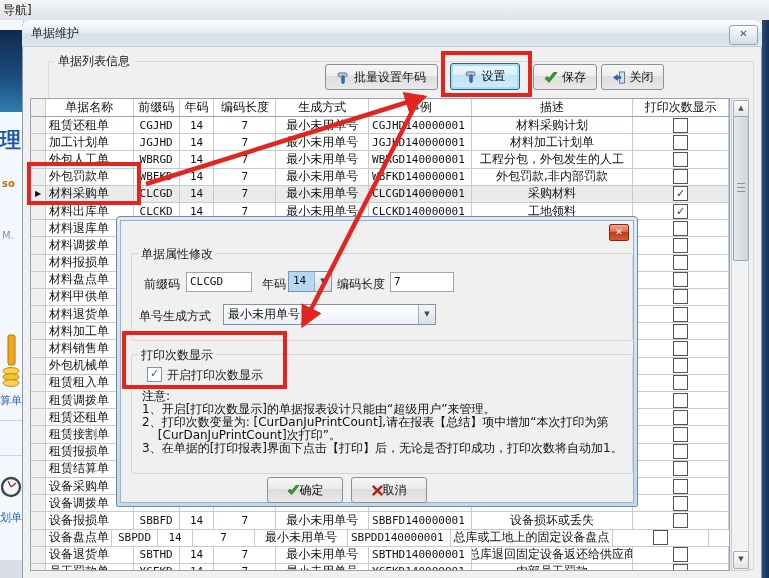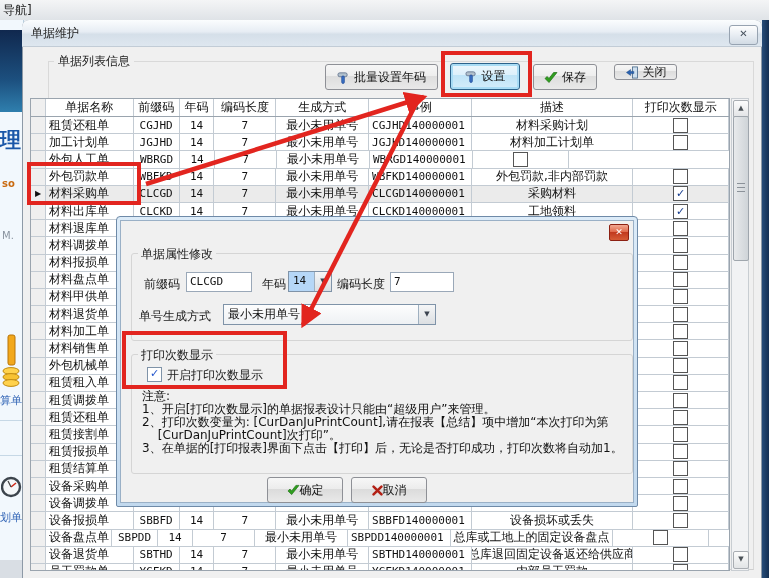--- a/index.html
+++ b/index.html
@@ -26,21 +26,21 @@
 
   
   .grp-line{left:48px;top:61px;width:706px;height:509px;border:1px solid #d9d9d9;border-bottom:1px solid #cfcfcf;box-sizing:border-box;}
   .grp-label{left:54px;top:53px;background:#f0f0f0;padding:0 4px;color:#1c1c1c;}
 
   
   .btn{display:flex;align-items:center;justify-content:center;gap:4px;background:linear-gradient(#f6f6f6,#eeeeee 45%,#dddddd 46%,#e9e9e9);border:1px solid #8e9096;border-radius:3px;box-sizing:border-box;color:#111;}
   .btn-batch{left:325px;top:64px;width:113px;height:26px;}
   .btn-set{left:450px;top:63px;width:70px;height:27px;border:1px solid #2c628b;box-shadow:inset 0 0 0 2px #a9dcf5;background:linear-gradient(#eef7fd,#dcf0fb 45%,#bfe4f7 46%,#d4ecfa);}
   .btn-save{left:533px;top:64px;width:64px;height:26px;}
-  .btn-close{left:614px;top:64px;width:63px;height:16px;}
+  .btn-close{left:601px;top:64px;width:63px;height:26px;}
 
   
   .table{left:30px;top:98px;width:700px;height:473px;background:#fff;border:1px solid #9aa4ae;box-sizing:border-box;overflow:hidden;z-index:2;}
   .trow{display:flex;height:17.2px;box-sizing:border-box;border-bottom:1px solid #c3cbd3;background:#fff;}
   .trow.sel{background:#ebebeb;}
   .thead{height:18px;border-bottom:1px solid #9aa4ae;background:#fff;}
   .tc{box-sizing:border-box;border-right:1px solid #c3cbd3;overflow:hidden;white-space:nowrap;display:flex;align-items:center;justify-content:center;font-size:12px;line-height:15px;}
   .tc.left{justify-content:flex-start;padding-left:3px;}
   .tc.code{font-family:"DejaVu Sans Mono","Liberation Mono",monospace;font-size:11px;}
   .gutter{background:#efefef;}
@@ -194,20 +194,21 @@
           </div>
         </div>
         <div class="trow">
           <div class="tc gutter" style="width: 15px;"></div>
           <div class="tc left" style="width: 88px;">外包人工单</div>
           <div class="tc code" style="width: 46px;">WBRGD</div>
           <div class="tc code" style="width: 35px;">14</div>
           <div class="tc code" style="width: 62px;">7</div>
           <div class="tc " style="width: 93px;">最小未用单号</div>
           <div class="tc left code" style="width: 103px;">WBRGD140000001</div>
+          <div class="tc " style="width: 162px;">工程分包，外包发生的人工</div>
           <div class="tc " style="width: 96px;">
             <span class="cb"></span>
           </div>
         </div>
         <div class="trow">
           <div class="tc gutter" style="width: 15px;"></div>
           <div class="tc left" style="width: 88px;">外包罚款单</div>
           <div class="tc code" style="width: 46px;">WBFKD</div>
           <div class="tc code" style="width: 35px;">14</div>
           <div class="tc code" style="width: 62px;">7</div>

